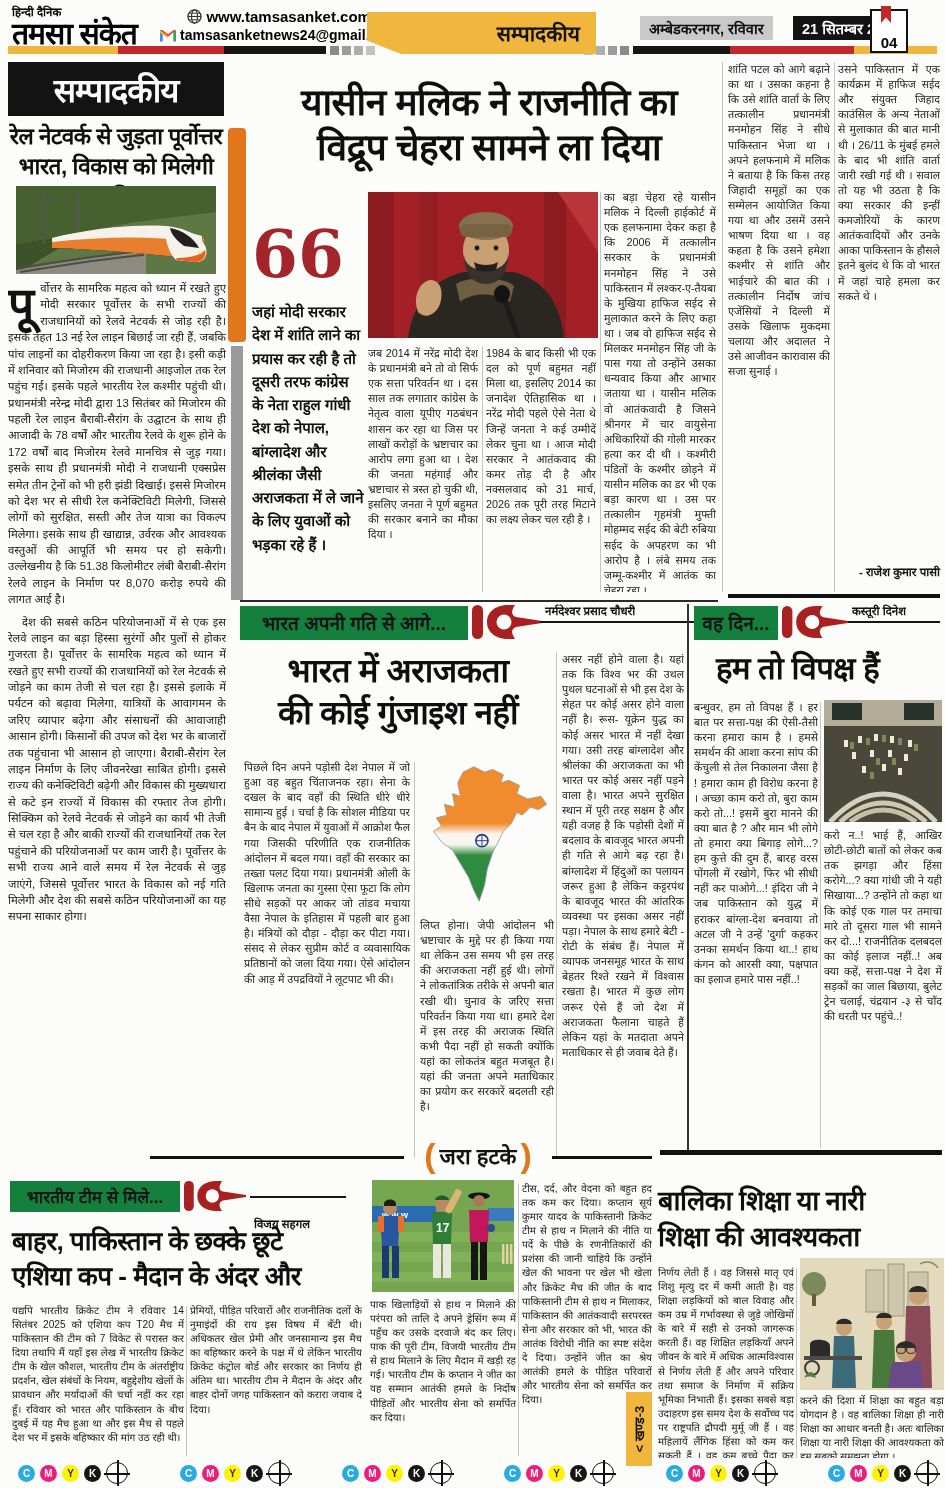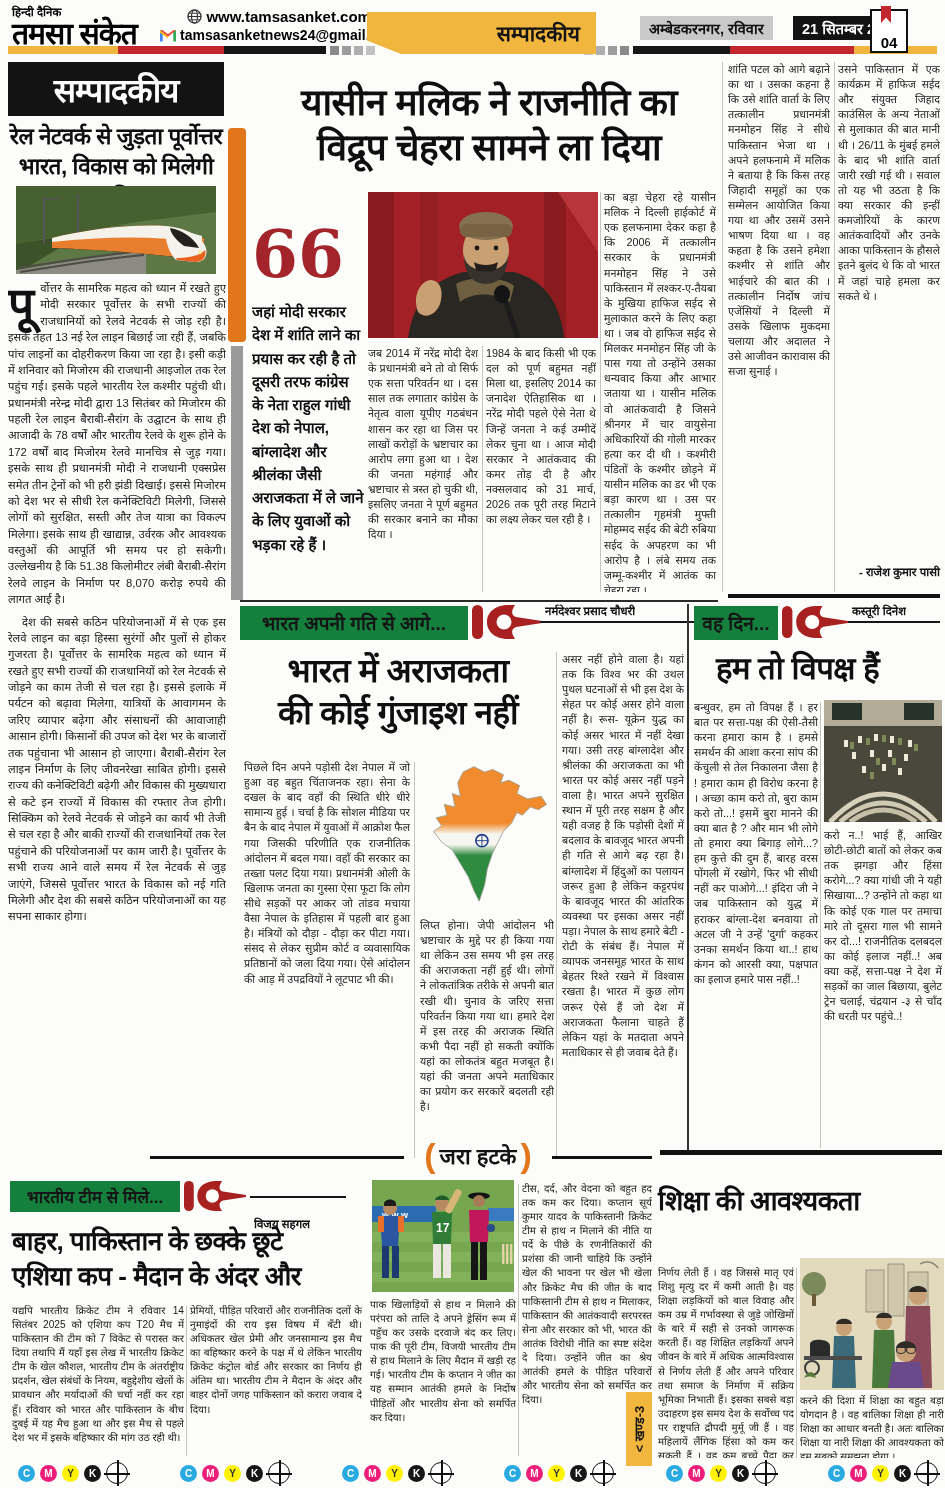--- a/index.html
+++ b/index.html
@@ -356,20 +356,21 @@
   <div class="abs jtext-sm" style="left:370px;top:1298px;width:146px;height:160px;">पाक खिलाड़ियों से हाथ न मिलाने की परंपरा को तालि दे अपने ड्रेसिंग रूम में पहुँच कर उसके दरवाजे बंद कर लिए। पाक की पूरी टीम, विजयी भारतीय टीम से हाथ मिलाने के लिए मैदान में खड़ी रह गई। भारतीय टीम के कप्तान ने जीत का यह सम्मान आतंकी हमले के निर्दोष पीड़ितों और भारतीय सेना को समर्पित कर दिया।</div>
   <div class="abs jtext-sm" style="left:522px;top:1182px;width:130px;height:276px;">टीस, दर्द, और वेदना को बहुत हद तक कम कर दिया। कप्तान सूर्य कुमार यादव के पाकिस्तानी क्रिकेट टीम से हाथ न मिलाने की नीति या पर्दे के पीछे के रणनीतिकारों की प्रशंसा की जानी चाहिये कि उन्होंने खेल की भावना पर खेल भी खेला और क्रिकेट मैच की जीत के बाद पाकिस्तानी टीम से हाथ न मिलाकर, पाकिस्तान की आतंकवादी सरपरस्त सेना और सरकार को भी, भारत की आतंक विरोधी नीति का स्पष्ट संदेश दे दिया। उन्होंने जीत का श्रेय आतंकी हमले के पीड़ित परिवारों और भारतीय सेना को समर्पित कर दिया।</div>
   <div class="abs vrule" style="left:186px;top:1306px;height:150px;"></div>
   <div class="abs vrule" style="left:518px;top:1184px;height:272px;"></div>
 
   <div class="abs khand" style="left:626px;top:1392px;width:26px;height:74px;">
     <span><span>&lt;</span> <span>खण्ड-3</span></span>
   </div>
 
   <div class="abs hl" style="left:658px;top:1183px;width:286px;font-size:27px;line-height:1.35;">
+    <div>बालिका शिक्षा या नारी</div>
     <div>शिक्षा की आवश्यकता</div>
   </div>
 
   <div class="abs" style="left:800px;top:1258px;width:144px;height:132px;">
     <svg width="144" height="132" viewBox="0 0 144 132">
       <rect width="144" height="132" fill="#e3dabe"></rect>
       <g stroke="#9a9584" fill="#cfc7ab" stroke-width="1">
         <rect x="66" y="12" width="18" height="42"></rect>
         <rect x="88" y="6" width="16" height="52"></rect>
         <rect x="108" y="14" width="20" height="46"></rect>

